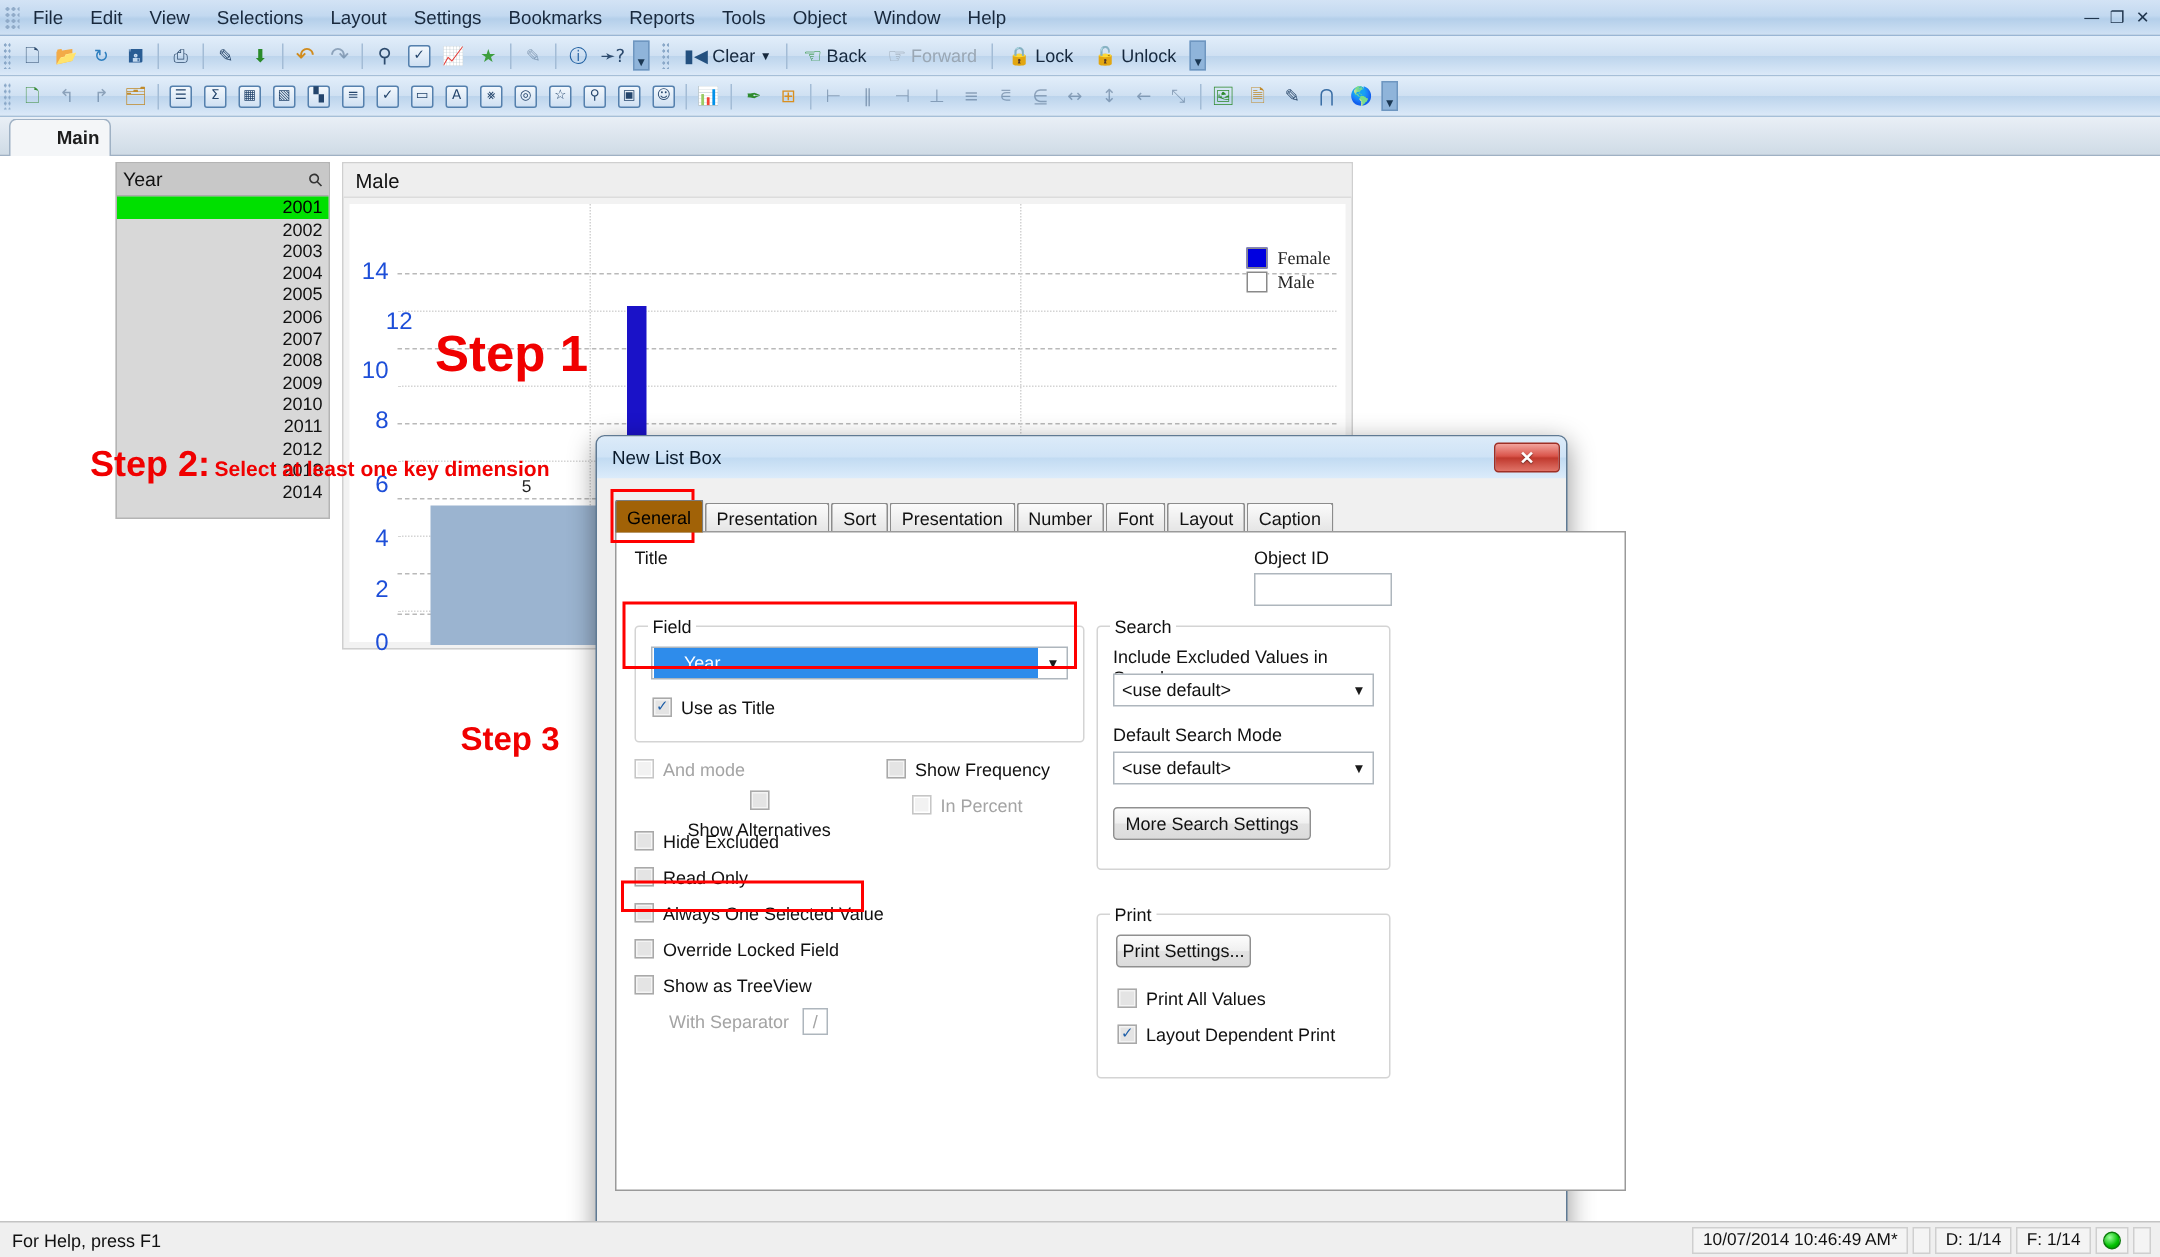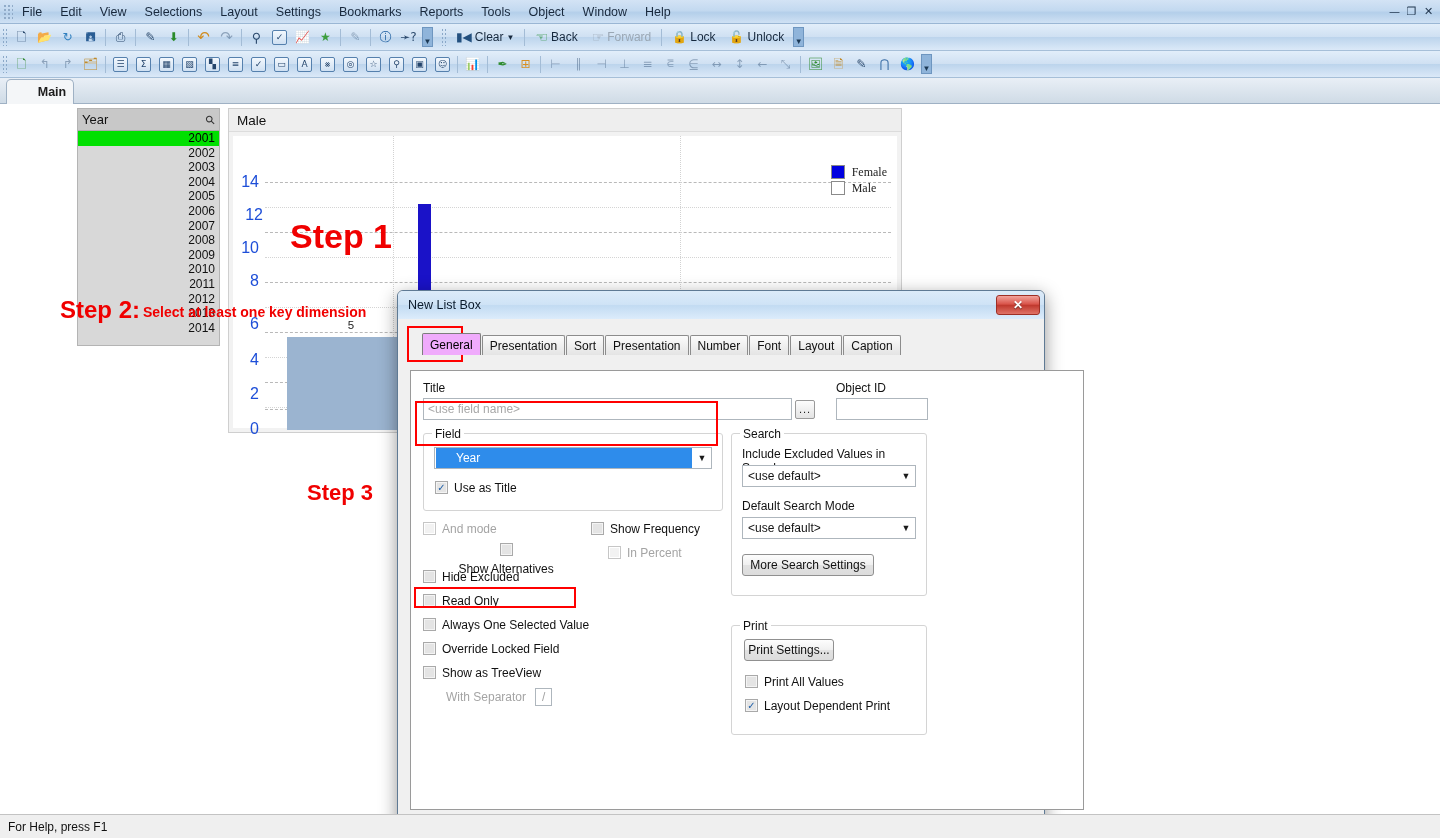--- a/index.html
+++ b/index.html
@@ -183,25 +183,25 @@
     display:flex; align-items:flex-end;
   }
   .dtab {
     height:20px; padding:0 7px; display:flex; align-items:center;
     border:1px solid #8c8c8c; border-bottom:none;
     background:linear-gradient(180deg,#fbfbfb,#e4e4e4);
     font-size:12px; color:#111; margin-right:1px;
     border-radius:2px 2px 0 0;
   }
   .dtab.active {
-    height:22px; background:#f0abfc; border-color:#7d7d7d; color:#000;
-    position:relative; z-index:2;margin-left:12px;
+    height:22px; background:#a16207; border-color:#7d7d7d; color:#000;
+    position:relative; z-index:2;
   }
   #dlg-tabpage {
-    position:absolute; left:12px; top:51px; width:674px; height:440px;
+    position:absolute; left:12px; top:35px; width:674px; height:440px;
     background:#fff; border:1px solid #9a9a9a;
   }
 
   
   .lbl { font-size:12px; color:#111; }
   .txtinput {
     background:#fff; border:1px solid #aeb6bd; height:22px;
     display:flex; align-items:center; padding:0 4px; font-size:12px; color:#111;
   }
   .txtinput.placeholder { color:#a8a8a8; }
@@ -471,21 +471,21 @@
       <div class="ch-gridline minor" style="left:32px; right:6px; top:171px;"></div>
       <div class="ch-gridline" style="left:32px; right:6px; top:196px;"></div>
       <div class="ch-gridline minor" style="left:32px; right:6px; top:221px;"></div>
       <div class="ch-gridline" style="left:32px; right:6px; top:246px;"></div>
       <div class="ch-gridline minor" style="left:32px; right:6px; top:271px;"></div>
       <div class="ch-gridline" style="left:32px; right:6px; top:273px;"></div>
       <div class="ch-vline" style="left:160px; height:275px;"></div>
       <div class="ch-vline" style="left:447px; height:275px;"></div>
 
       <div class="ch-ylabel" style="left:0; top:46px;">14</div>
-      <div class="ch-ylabel" style="left:4px; top:79px;">12</div>
+      <div class="ch-ylabel" style="left:16px; top:79px;">12</div>
       <div class="ch-ylabel" style="left:0; top:112px;">10</div>
       <div class="ch-ylabel" style="left:0; top:145px;">8</div>
       <div class="ch-ylabel" style="left:0; top:188px;">6</div>
       <div class="ch-ylabel" style="left:0; top:224px;">4</div>
       <div class="ch-ylabel" style="left:0; top:258px;">2</div>
       <div class="ch-ylabel" style="left:0; top:293px;">0</div>
 
       <div class="ch-bar" style="left:54px; top:201px; width:128px; height:93px;"></div>
       <div class="ch-barlabel" style="left:118px; top:183px;">5</div>
       <div class="ch-bar blue" style="left:185px; top:68px; width:13px; height:226px;"></div>
@@ -522,24 +522,20 @@
         <div class="dtab">Presentation</div>
         <div class="dtab">Number</div>
         <div class="dtab">Font</div>
         <div class="dtab">Layout</div>
         <div class="dtab">Caption</div>
       </div>
 
       <div id="dlg-tabpage">
 
         <div class="lbl" style="position:absolute;left:12px;top:10px;">Title</div>
-        <div style="position:absolute;left:12px;top:27px;width:392px;display:flex;align-items:center;gap:3px;">
-          <div class="txtinput placeholder" style="flex:1;">&lt;use field name&gt;</div>
-          <div class="ellipsis-btn">...</div>
-        </div>
 
         <div class="lbl" style="position:absolute;left:425px;top:10px;">Object ID</div>
         <div class="txtinput" style="position:absolute;left:425px;top:27px;width:92px;"></div>
 
         <div class="grp" style="left:12px; top:62px; width:300px; height:78px;">
           <span class="grp-title">Field</span>
           <div class="combo" style="position:absolute;left:10px;top:13px;width:278px;">
             <span class="cval hl">Year</span>
             <span class="carrow">▼</span>
           </div>
@@ -633,13 +629,23 @@
     <div class="redbox" style="left:17px; top:110px; width:303px; height:45px;"></div>
     <div class="redbox" style="left:16px; top:296px; width:162px; height:21px;"></div>
   </div>
 
   <div class="step-label" style="left:60px; top:192px; font-size:24px; z-index:50;">Step 2:</div>
   <div class="step-label" style="left:143px; top:200px; font-size:14px; z-index:50;">Select at least one key dimension</div>
 </div>
 
 <div id="statusbar">
   <span class="sb-left">For Help, press F1</span>
+  <div class="sb-right">
+    <span class="sb-cell">10/07/2014 10:46:49 AM*</span>
+    <span class="sb-cell empty"></span>
+    <span class="sb-cell">D: 1/14</span>
+    <span class="sb-cell">F: 1/14</span>
+    <span class="sb-cell" style="padding:0 4px;">
+      <span class="sb-led"></span>
+    </span>
+    <span class="sb-cell empty"></span>
+  </div>
 </div>
 
 </body></html>

